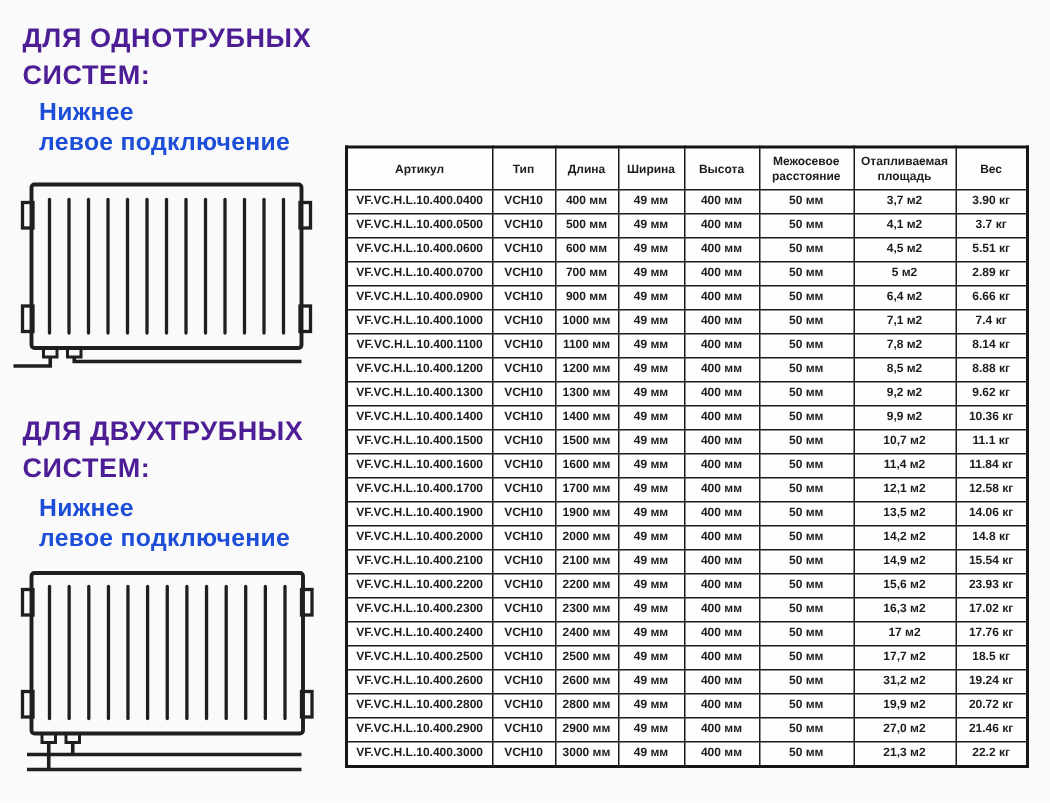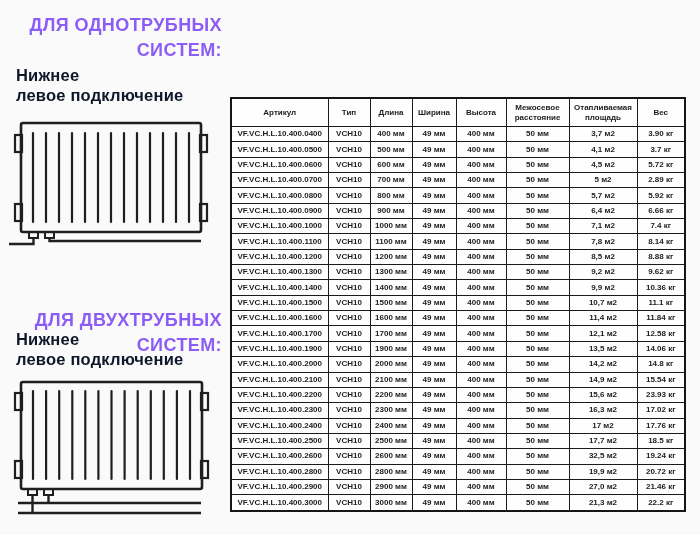--- a/index.html
+++ b/index.html
@@ -8,31 +8,31 @@
     background:#fbfafa;
     font-family:"Liberation Sans",sans-serif;
     color:#1f1f1f;
     position:relative;
     overflow:hidden;
   }
   .page{position:absolute;inset:0;}
 
   
   .sec-heading{
-    position:absolute;left:0;width:222px;
-    text-align:right;
+    position:absolute;left:15px;width:222px;
+    text-align:left;
     font-weight:bold;font-size:18px;line-height:25px;
-    letter-spacing:0.4px;color:#8b5cf6;
+    letter-spacing:0.4px;color:#4c1d95;
   }
   .sec-heading.s1{top:13px;}
-  .sec-heading.s2{top:275px;margin-top:33px;}
+  .sec-heading.s2{top:275px;}
   .sub-heading{
-    position:absolute;left:16px;width:210px;
+    position:absolute;left:26px;width:210px;
     font-weight:bold;font-size:16.5px;line-height:20px;
-    color:#0f172a;letter-spacing:0.2px;
+    color:#1d4ed8;letter-spacing:0.2px;
   }
   .sub-heading.s1{top:65px;}
   .sub-heading.s2{top:329px;}
   .diagram{position:absolute;left:5px;}
   .diagram.d1{top:116px;}
   .diagram.d2{top:376px;}
   .diagram svg{display:block;}
   .diagram *{stroke:#1f1f1f;fill:none;}
 
   
@@ -194,43 +194,33 @@
           <td>3.7 кг</td>
         </tr>
         <tr>
           <td>VF.VC.H.L.10.400.0600</td>
           <td>VCH10</td>
           <td>600 мм</td>
           <td>49 мм</td>
           <td>400 мм</td>
           <td>50 мм</td>
           <td>4,5 м2</td>
-          <td>5.72 кг</td>
+          <td>5.51 кг</td>
         </tr>
         <tr>
           <td>VF.VC.H.L.10.400.0700</td>
           <td>VCH10</td>
           <td>700 мм</td>
           <td>49 мм</td>
           <td>400 мм</td>
           <td>50 мм</td>
           <td>5 м2</td>
           <td>2.89 кг</td>
         </tr>
         <tr>
-          <td>VF.VC.H.L.10.400.0800</td>
-          <td>VCH10</td>
-          <td>800 мм</td>
-          <td>49 мм</td>
-          <td>400 мм</td>
-          <td>50 мм</td>
-          <td>5,7 м2</td>
-          <td>5.92 кг</td>
-        </tr>
-        <tr>
           <td>VF.VC.H.L.10.400.0900</td>
           <td>VCH10</td>
           <td>900 мм</td>
           <td>49 мм</td>
           <td>400 мм</td>
           <td>50 мм</td>
           <td>6,4 м2</td>
           <td>6.66 кг</td>
         </tr>
         <tr>
@@ -383,21 +373,21 @@
           <td>17,7 м2</td>
           <td>18.5 кг</td>
         </tr>
         <tr>
           <td>VF.VC.H.L.10.400.2600</td>
           <td>VCH10</td>
           <td>2600 мм</td>
           <td>49 мм</td>
           <td>400 мм</td>
           <td>50 мм</td>
-          <td>32,5 м2</td>
+          <td>31,2 м2</td>
           <td>19.24 кг</td>
         </tr>
         <tr>
           <td>VF.VC.H.L.10.400.2800</td>
           <td>VCH10</td>
           <td>2800 мм</td>
           <td>49 мм</td>
           <td>400 мм</td>
           <td>50 мм</td>
           <td>19,9 м2</td>

